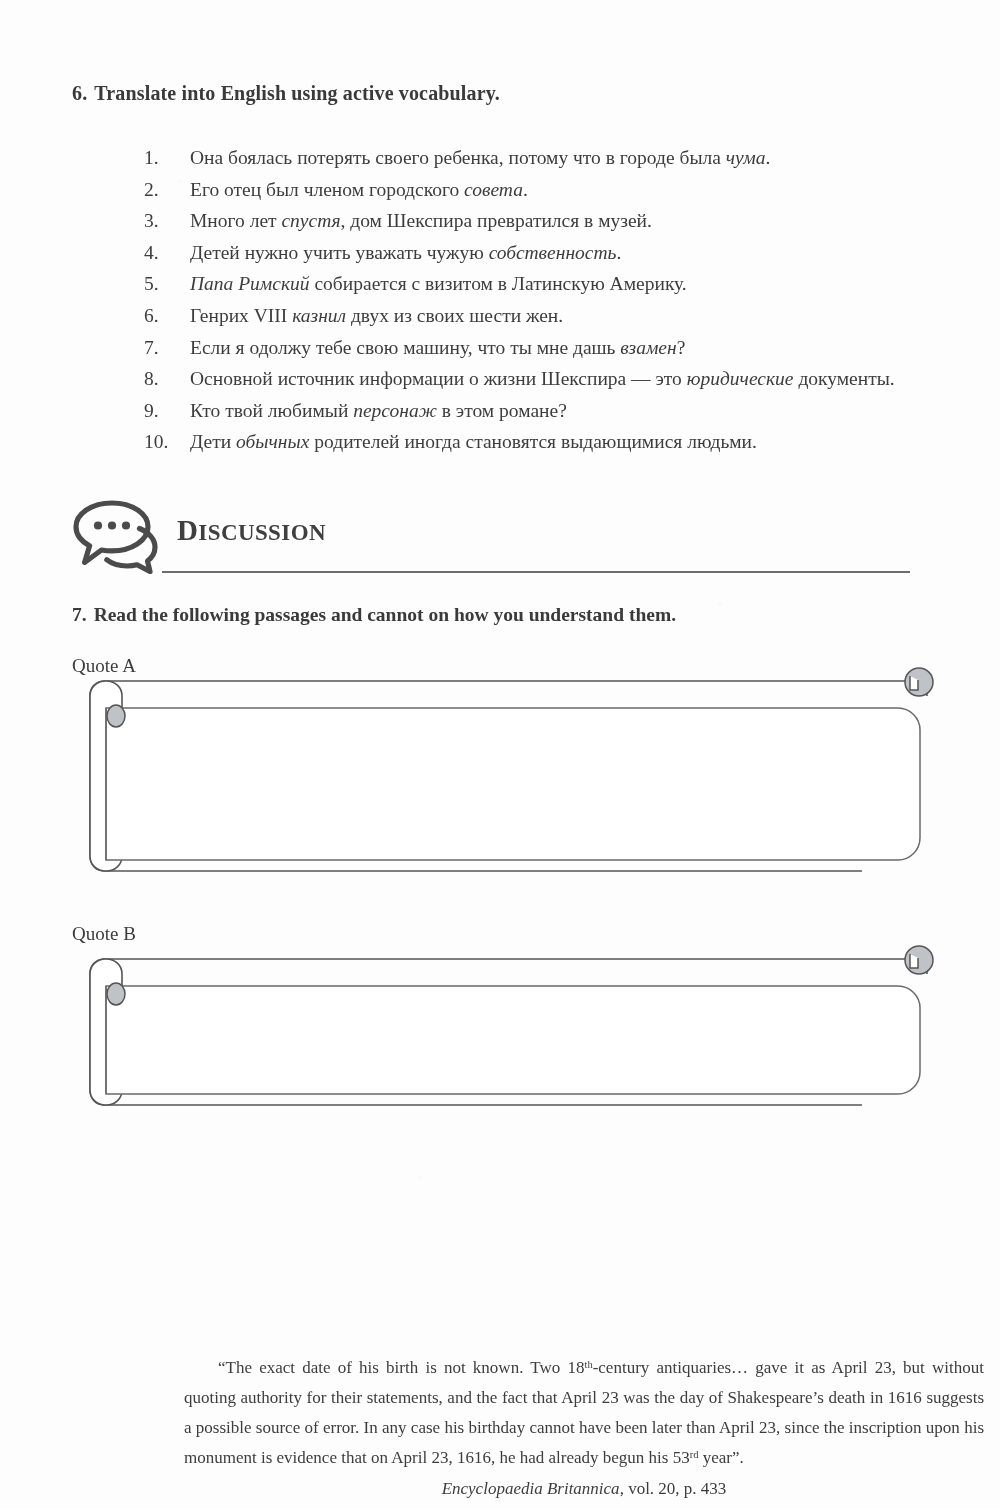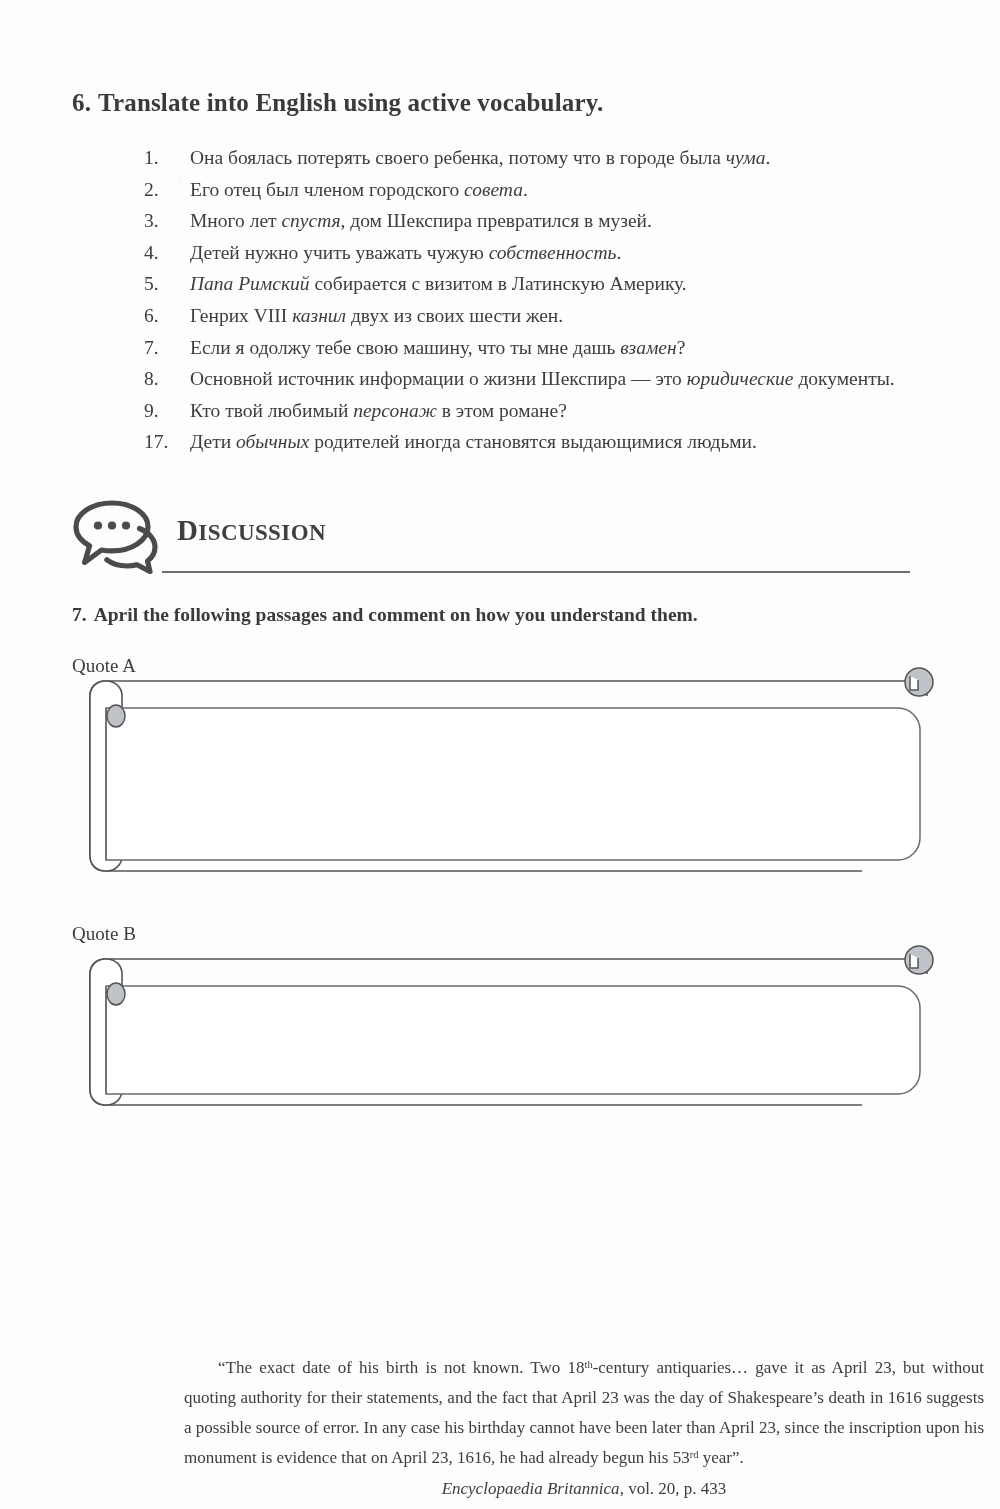--- a/index.html
+++ b/index.html
@@ -22,23 +22,23 @@
     background-image:
       radial-gradient(circle at 18% 12%, rgba(0,0,0,0.012) 0 2px, transparent 3px),
       radial-gradient(circle at 72% 40%, rgba(0,0,0,0.010) 0 2px, transparent 3px),
       radial-gradient(circle at 42% 78%, rgba(0,0,0,0.010) 0 2px, transparent 3px);
   }
 
   
   .ex-heading {
     position: absolute;
     left: 72px;
-    top: 89px;
+    top: 82px;
     width: 860px;
-    font-size: 25px;
+    font-size: 20px;
     font-weight: bold;
     letter-spacing: 0.15px;
     color: #3a3a3a;
   }
   .ex-heading .num { margin-right: 7px; }
 
   .task-list {
     position: absolute;
     left: 104px;
     top: 126px;
@@ -195,21 +195,21 @@
       </li>
       <li class="task-item">
         <span class="task-num">8.</span>
         <span class="task-text"><span>Основной источник информации о жизни Шекспира — это </span><i>юридические</i><span> документы.</span></span>
       </li>
       <li class="task-item">
         <span class="task-num">9.</span>
         <span class="task-text"><span>Кто твой любимый </span><i>персонаж</i><span> в этом романе?</span></span>
       </li>
       <li class="task-item">
-        <span class="task-num">17.</span>
+        <span class="task-num">10.</span>
         <span class="task-text"><span>Дети </span><i>обычных</i><span> родителей иногда становятся выдающимися людьми.</span></span>
       </li>
     </ol>
 
   <div class="discussion-block">
     <span class="bubble-icon">
       <svg width="96" height="78" viewBox="0 0 96 78" xmlns="http://www.w3.org/2000/svg">
 
         <path d="M42 5 C22 5 6 15.5 6 28.8 C6 36.5 11.3 43.3 19.6 47.8 L14.6 64.5 L31.5 52.0 C34.8 52.6 38.3 52.9 42 52.9 C62 52.9 78 42.2 78 28.8 C78 15.5 62 5 42 5 Z" fill="none" stroke="#4b4b4b" stroke-width="5.2" stroke-linejoin="round"></path>
 
@@ -218,21 +218,21 @@
         <circle cx="56" cy="27.5" r="4.1" fill="#4b4b4b"></circle>
 
         <path d="M69.5 30.5 C79 34.5 85 41.5 85 49.2 C85 54.5 82.2 59.4 77.5 63.0 L80.0 73.5 L67.0 66.8 C64.0 67.6 60.7 68.0 57.2 68.0 C49.0 68.0 41.6 65.6 36.8 61.8" fill="none" stroke="#4b4b4b" stroke-width="5.2" stroke-linejoin="round" stroke-linecap="round"></path>
       </svg>
     </span>
     <div class="discussion-title"><span class="cap">D</span><span class="small">ISCUSSION</span></div>
     <div class="discussion-rule"></div>
   </div>
 
   <div class="ex7-heading">
-    <span class="num">7.</span><span>April the following passages and comment on how you understand them.</span>
+    <span class="num">7.</span><span>Read the following passages and cannot on how you understand them.</span>
   </div>
 
   <div class="quote-label" id="quote-a-label">Quote A</div>
   <div class="scroll" id="quote-a-scroll">
     <svg class="scroll-svg" width="860" height="232" viewBox="0 0 860 232" xmlns="http://www.w3.org/2000/svg">
 
       <path d="M18 36 C18 27 24 21 33 21 L840 21 C849 21 855 27 855 36" fill="none" stroke="#555" stroke-width="1.6"></path>
       <line x1="18" y1="36" x2="18" y2="196" stroke="#555" stroke-width="1.6"></line>
       <path d="M18 196 C18 205 24 211 33 211 L790 211" fill="none" stroke="#555" stroke-width="1.6"></path>
 

